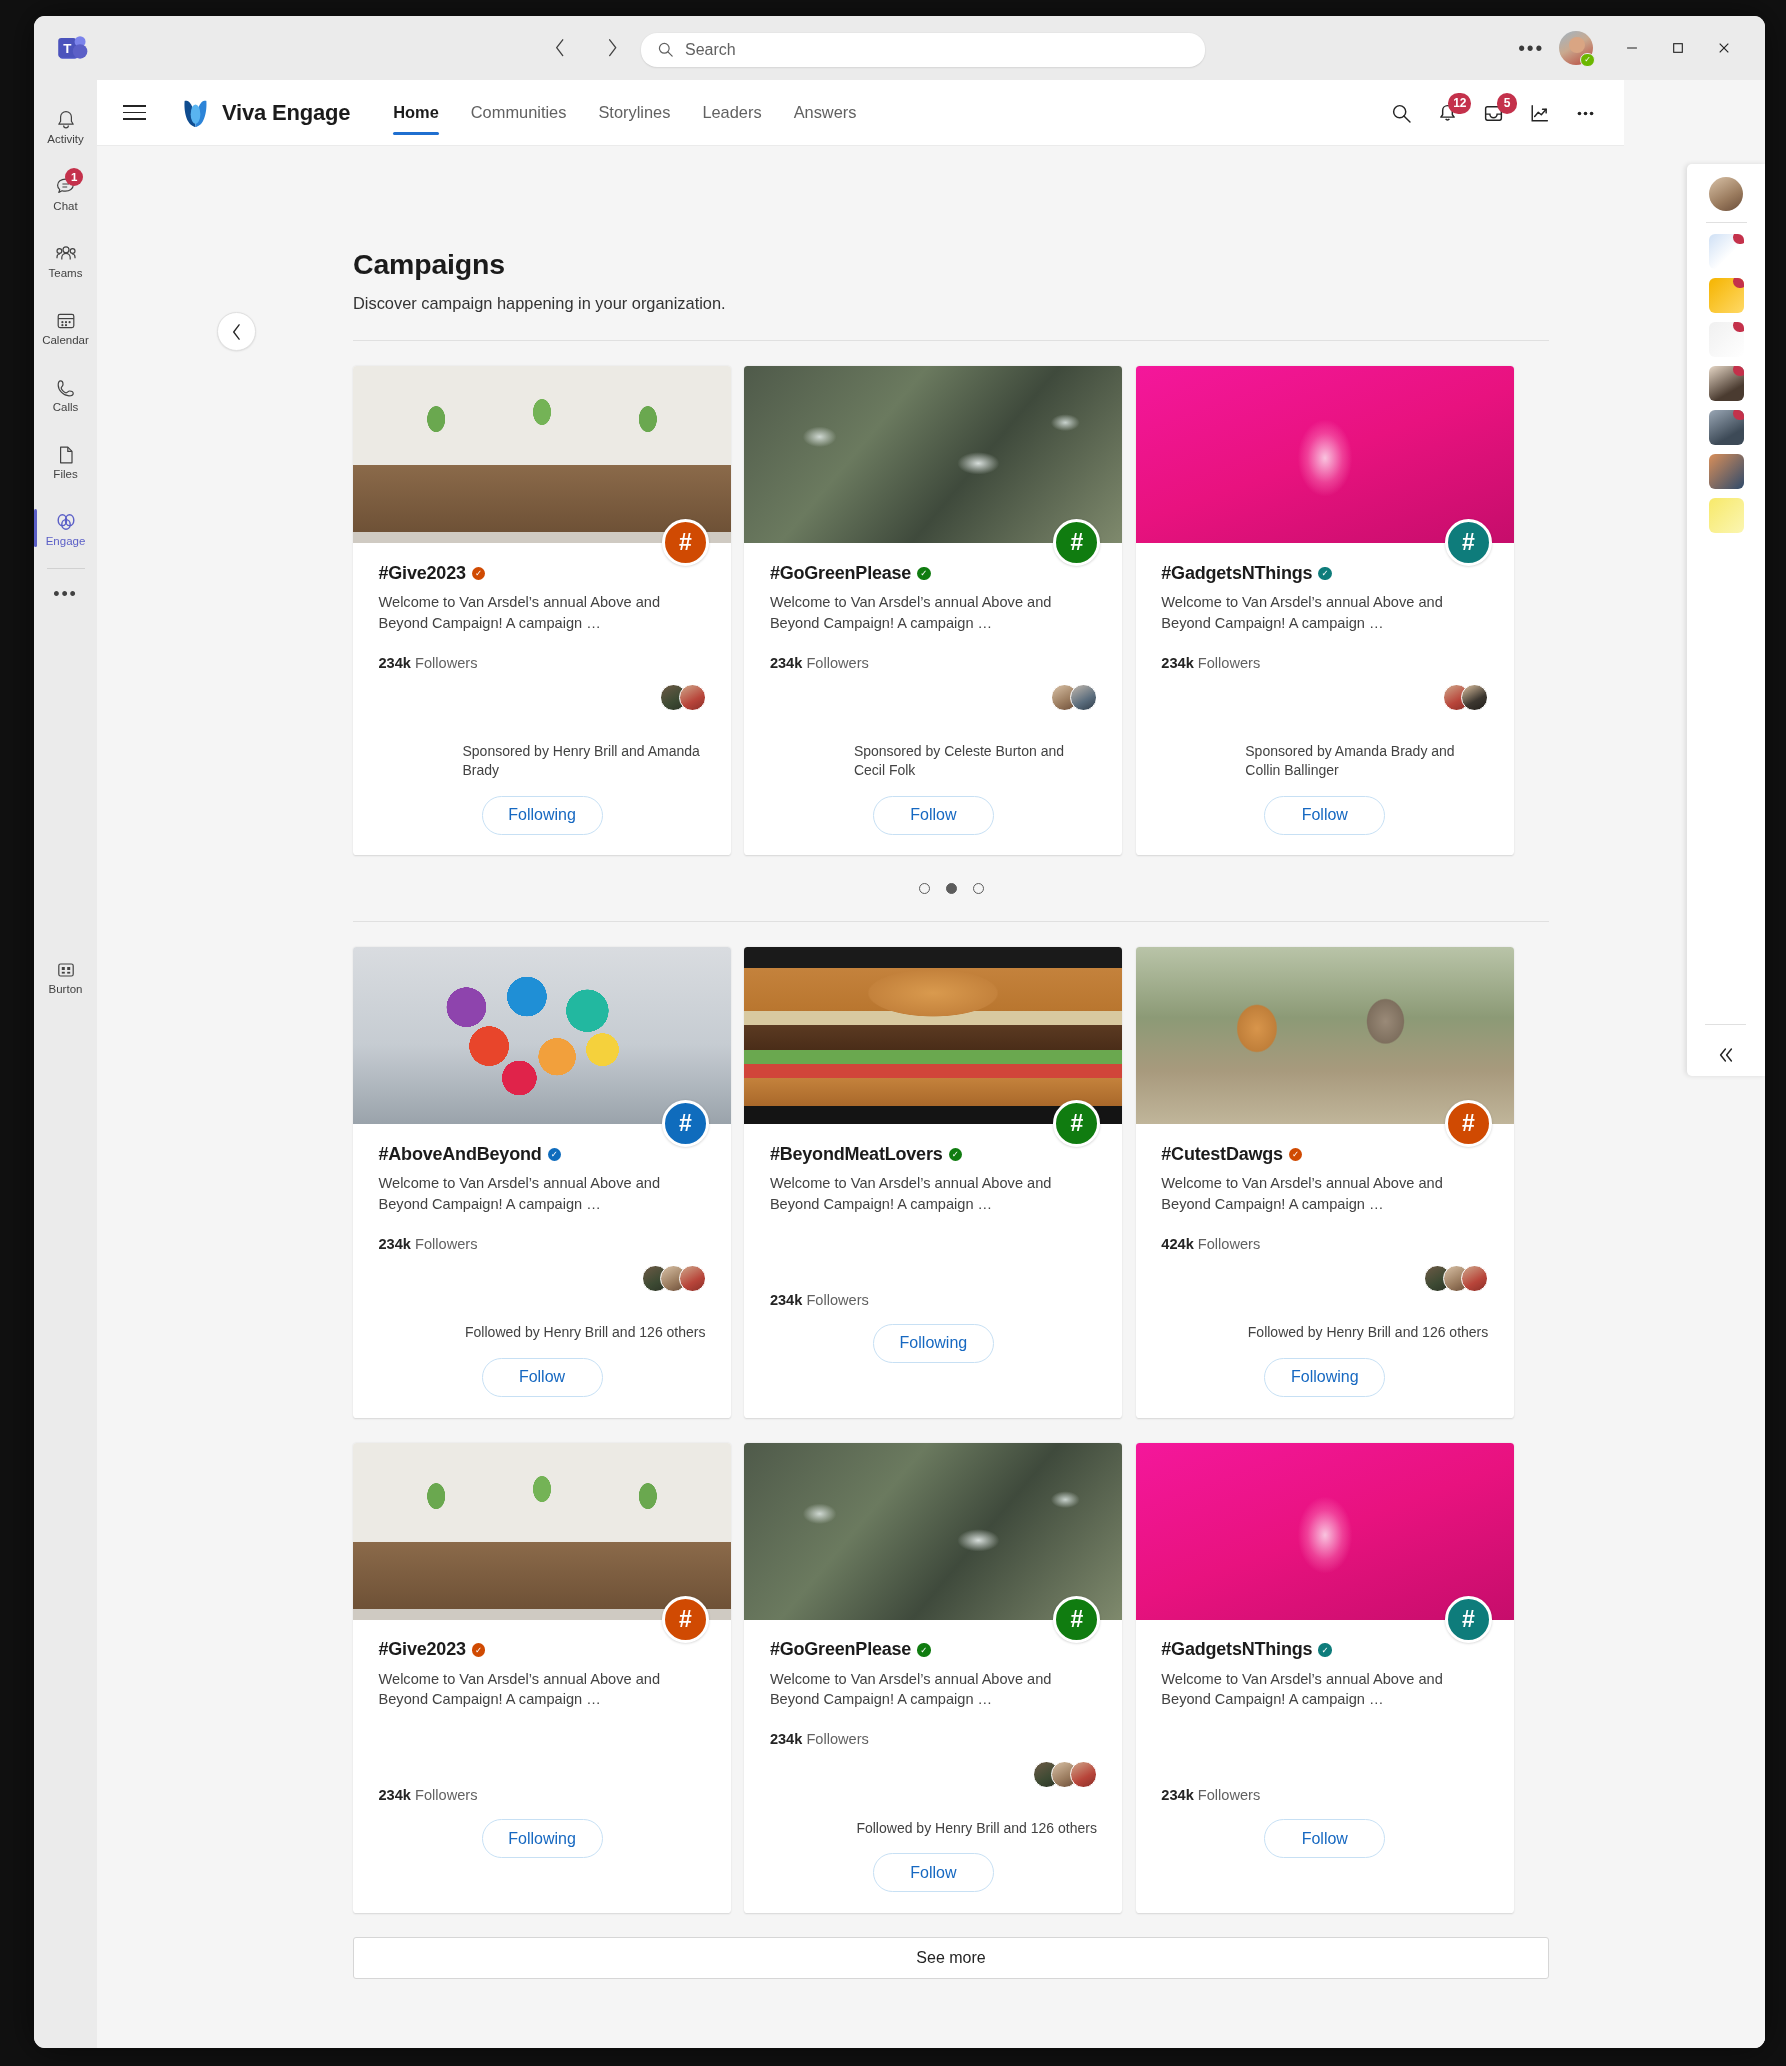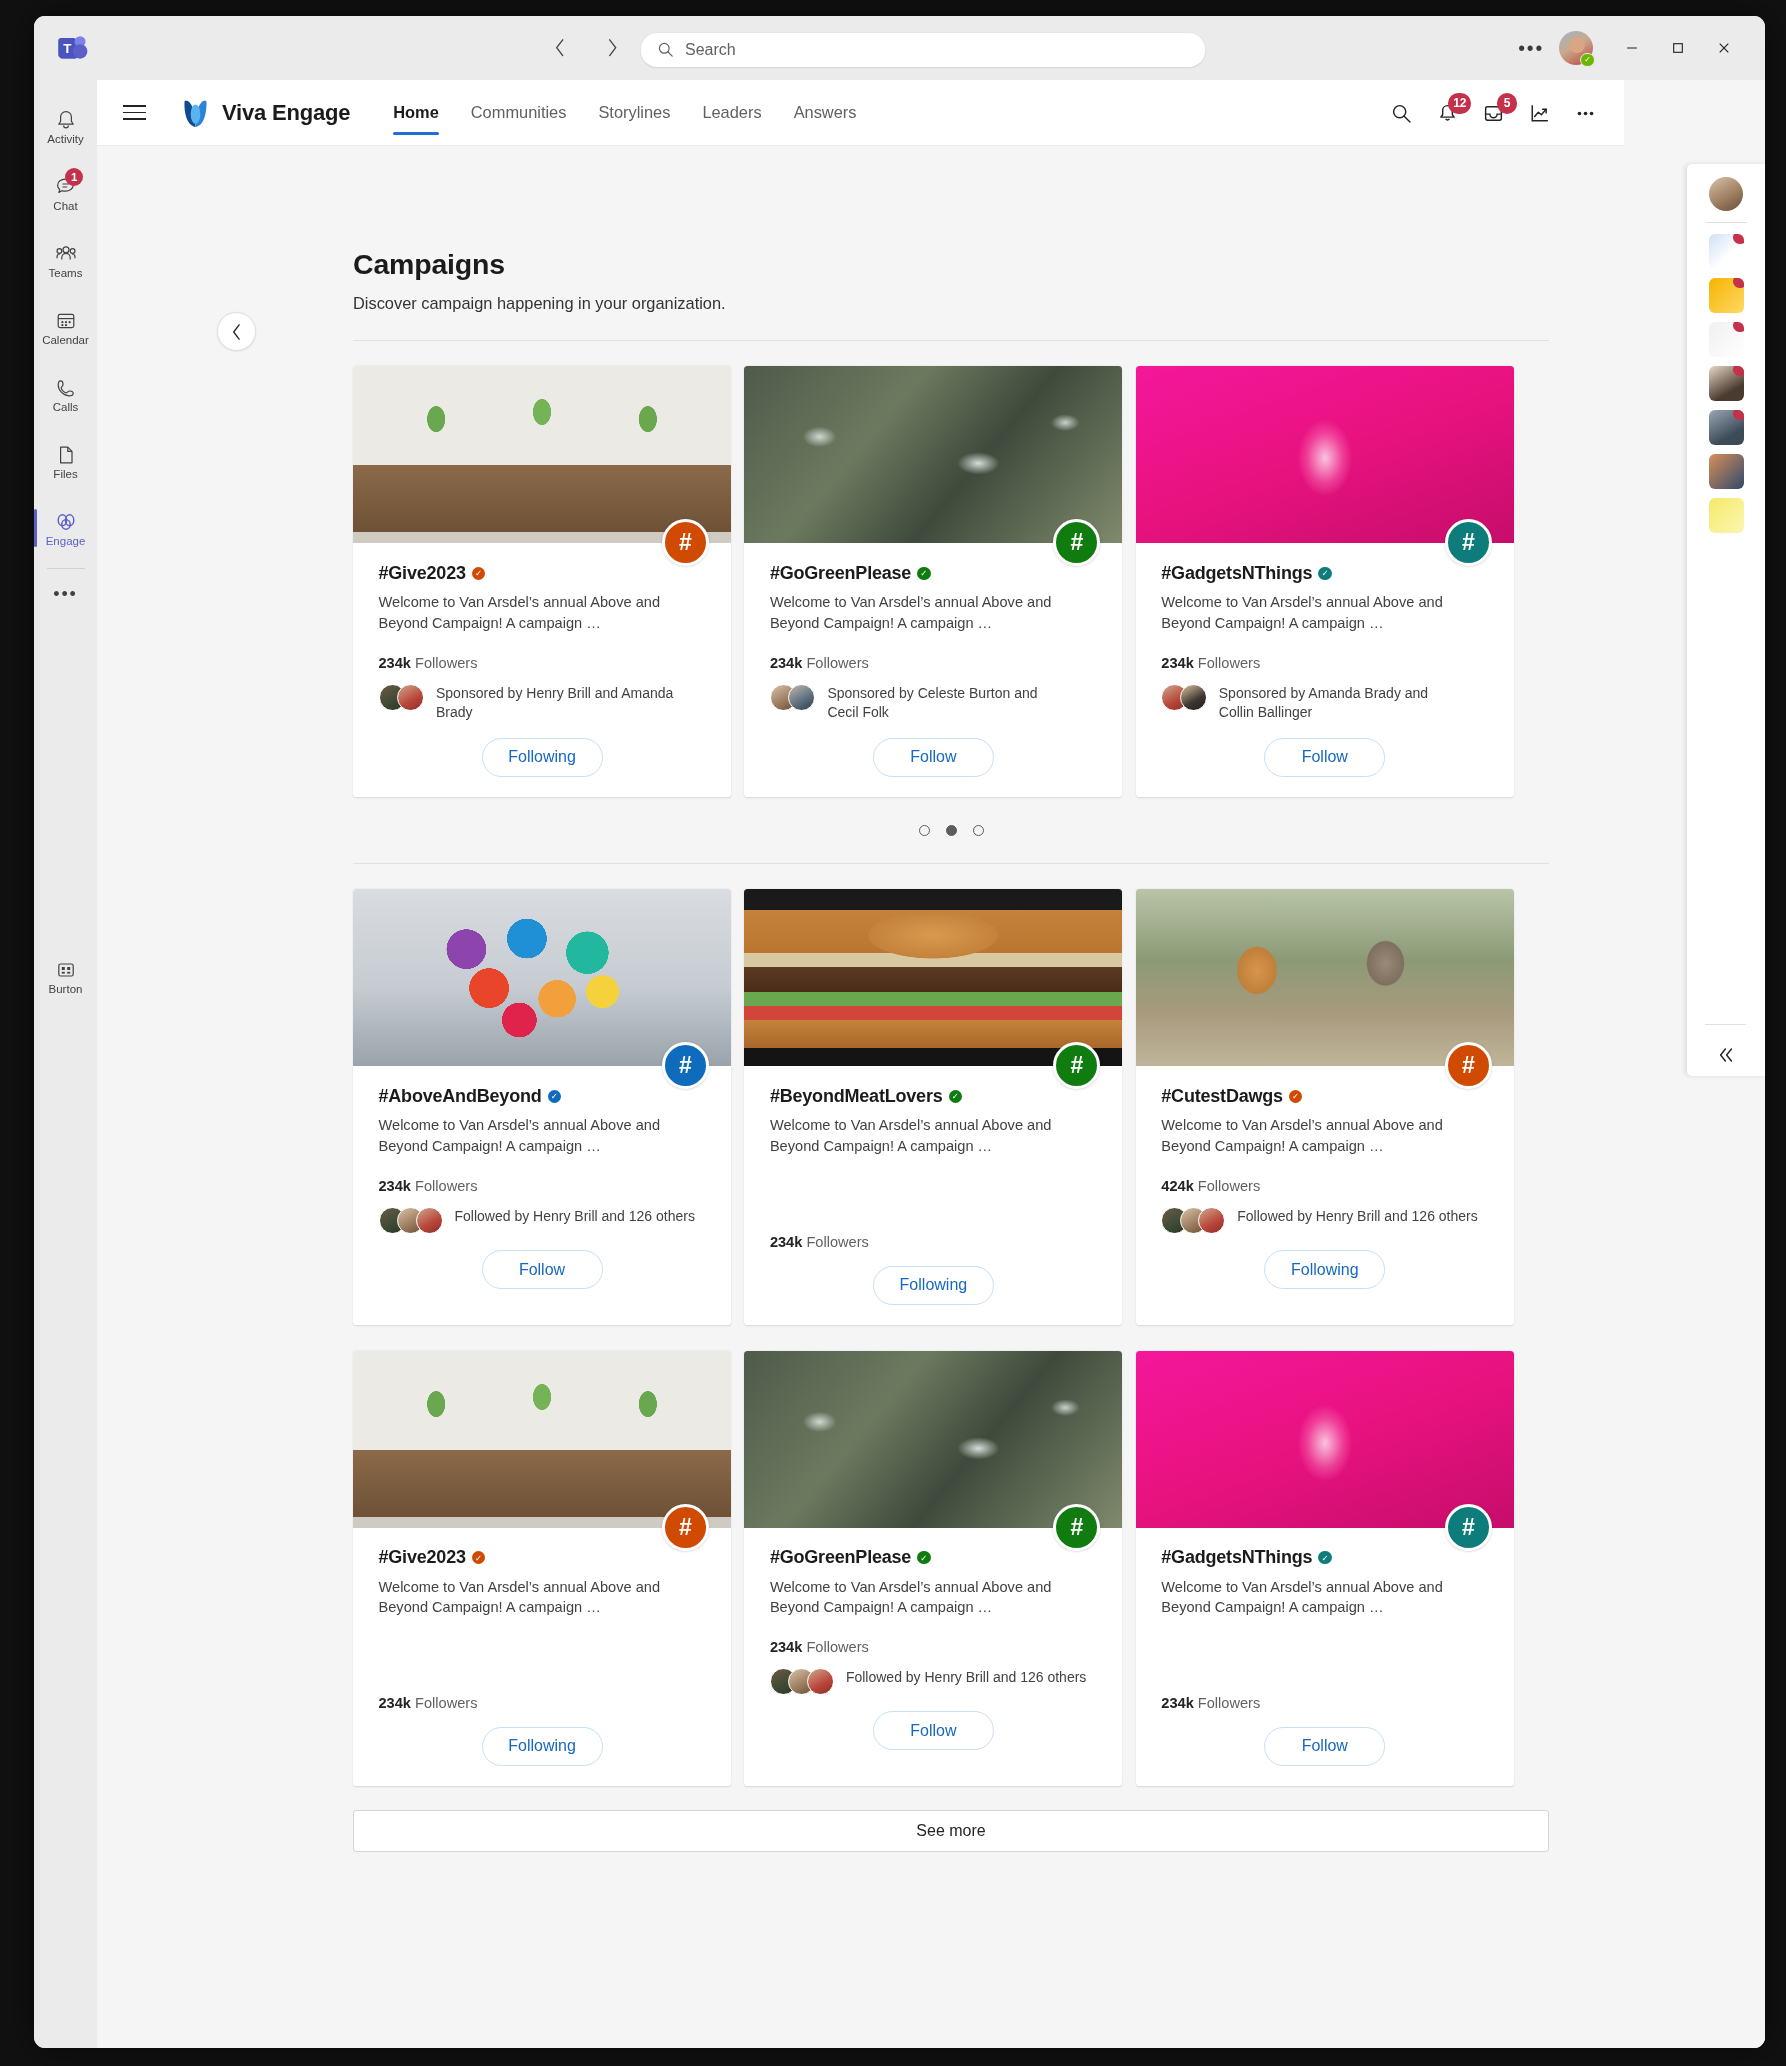--- a/index.html
+++ b/index.html
@@ -230,21 +230,21 @@
   }
   .card-name-row { display:flex; align-items:center; gap: 6px; padding-top: 19.4px; }
   .card-name { font-size: 18px; font-weight: 700; color: #1b1b1b; letter-spacing:-0.2px; }
   .verified { width: 13.4px; height: 13.4px; border-radius: 50%; display:flex;align-items:center;justify-content:center;color:#fff;font-size:8.5px; }
   .card-desc {
     font-size: 14.6px; color: #424242; line-height: 1.38;
     margin-top: 8.5px; max-width: 285px;
   }
   .followers { font-size: 14.6px; color: #616161; }
   .followers b { color: #242424; font-weight: 700; }
-  .people-row { display: flex; align-items: flex-start; gap: 12px; }
+  .people-row { display: flex; align-items: flex-end; gap: 31px; flex-direction: column; }
   .facepile { display: flex; }
   .face {
     width: 27px; height: 27px; border-radius: 50%;
     border: 1.2px solid #fff; margin-left: -8.5px;
     overflow: hidden; position: relative;
   }
   .face:first-child { margin-left: 0; }
   .people-text { font-size: 14px; color: #424242; line-height: 1.35; max-width: 243px; }
   .follow-wrap { display:flex; justify-content:center; }
   .follow-btn {

